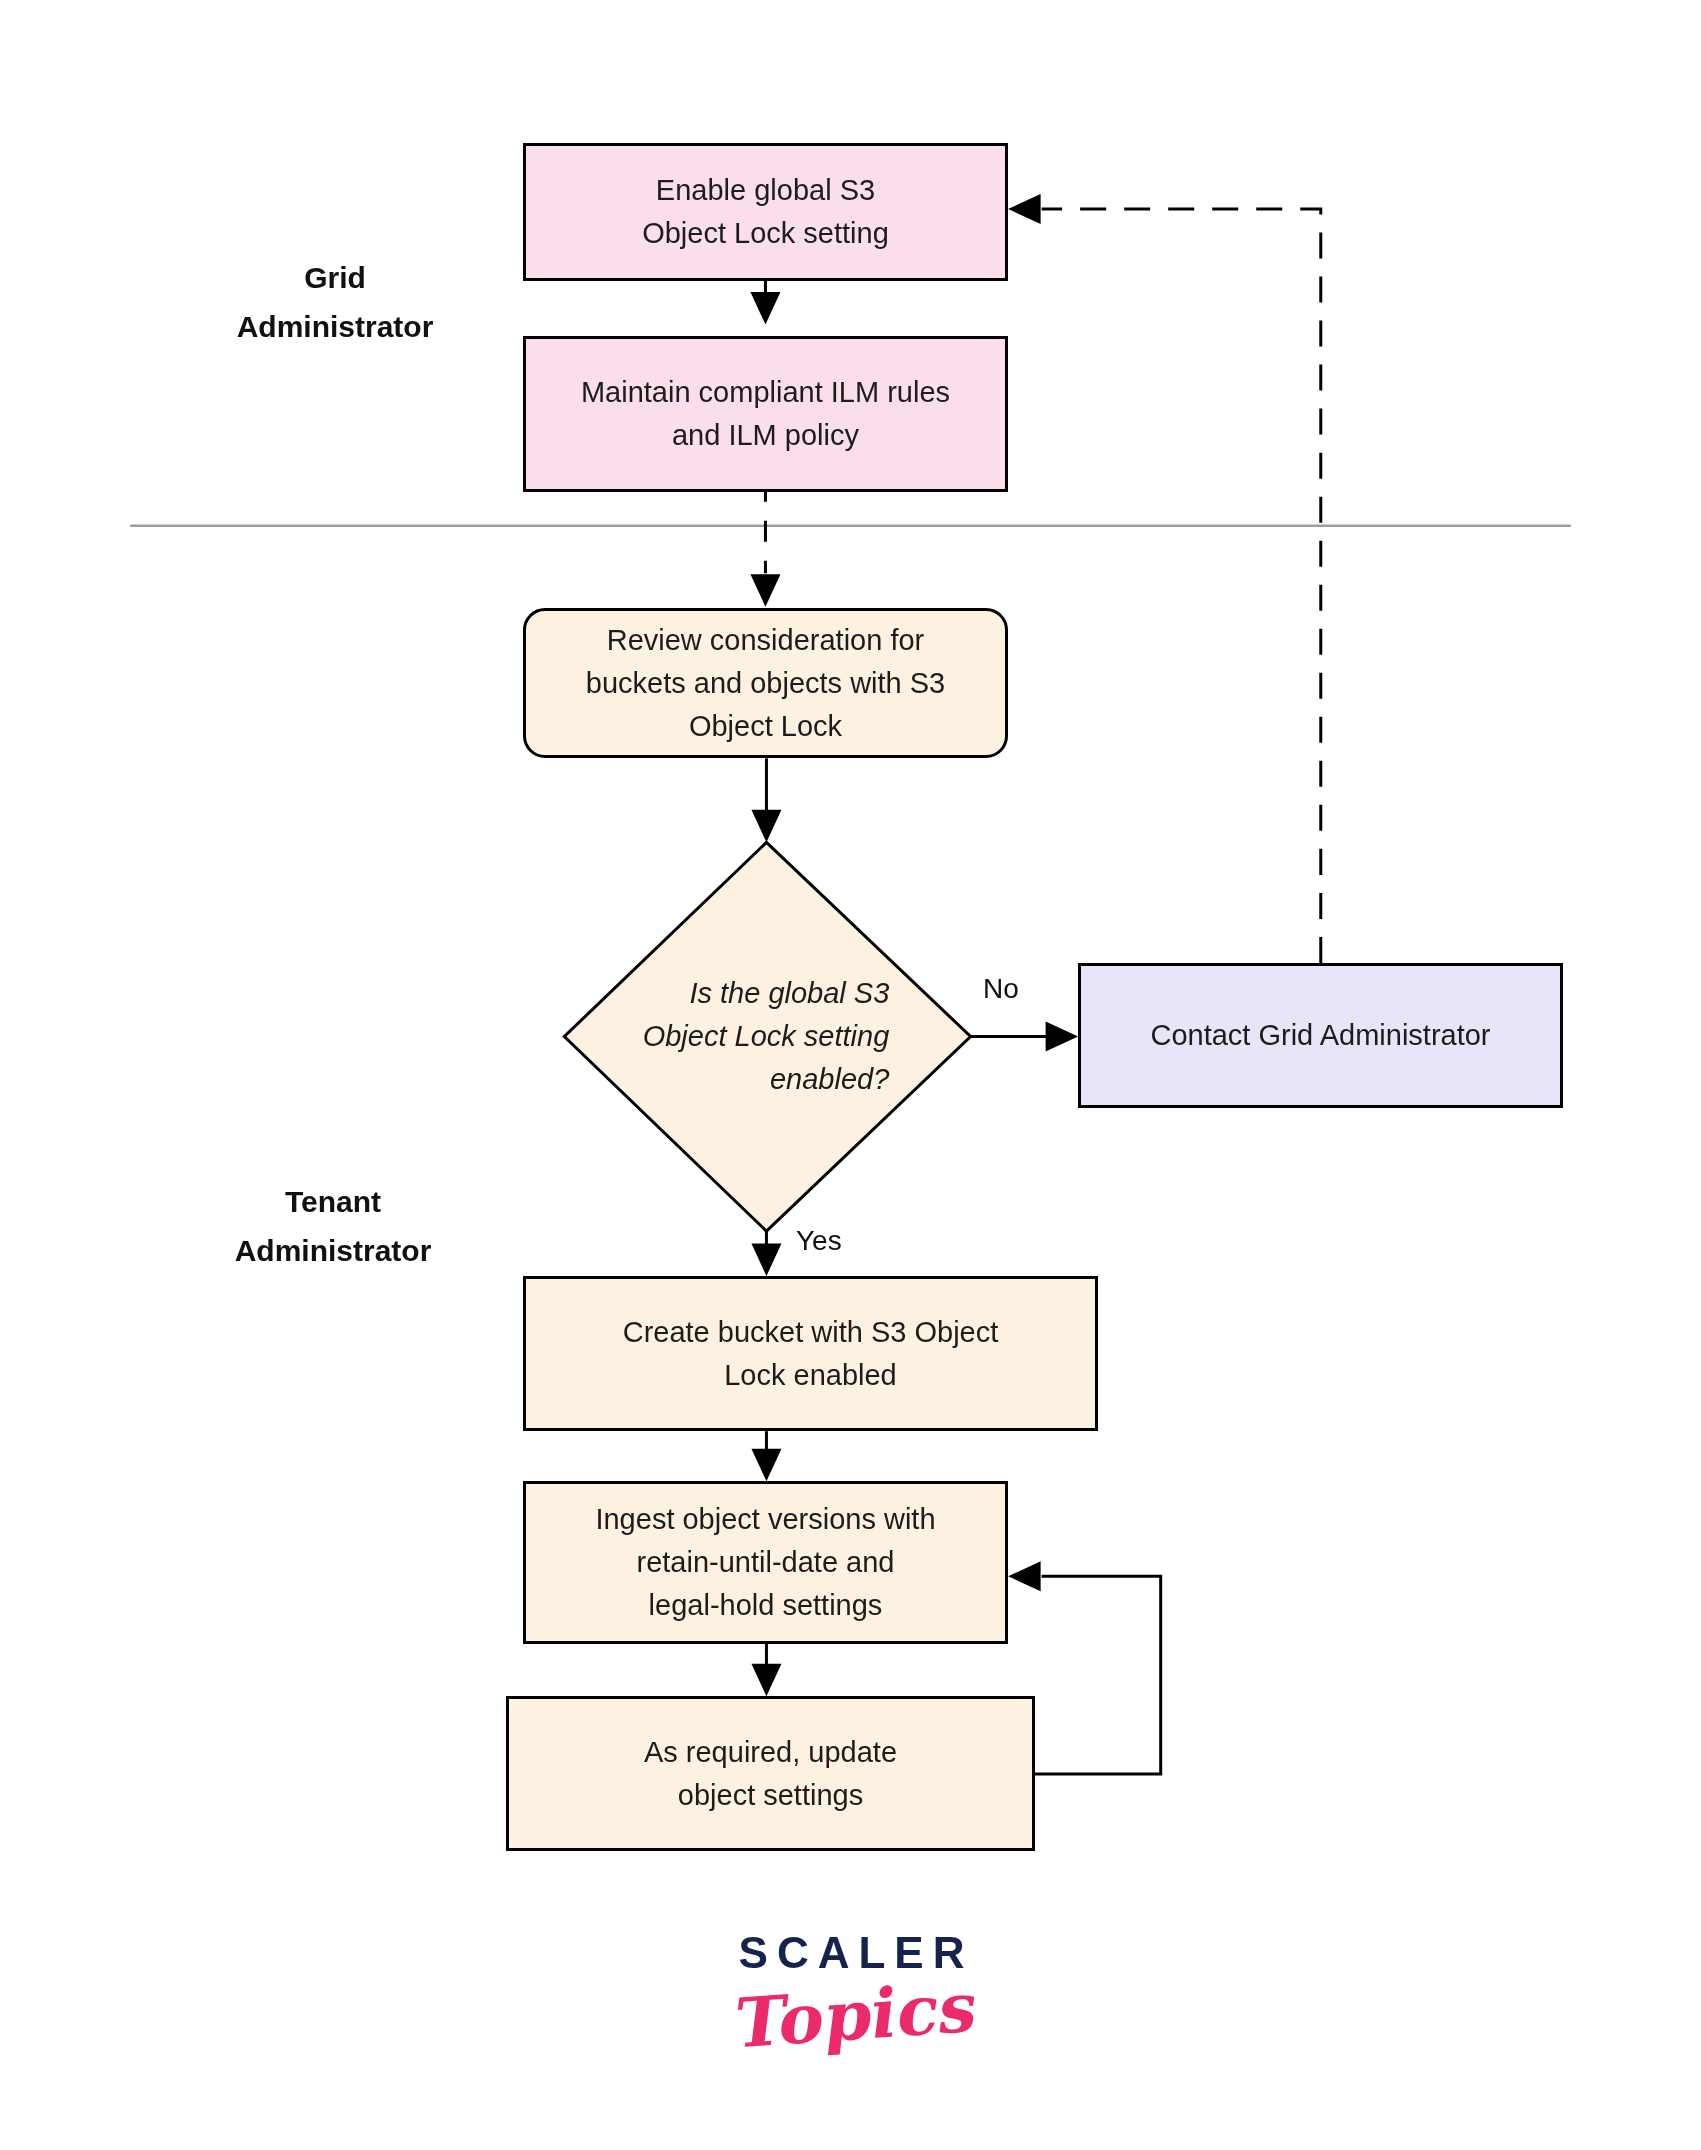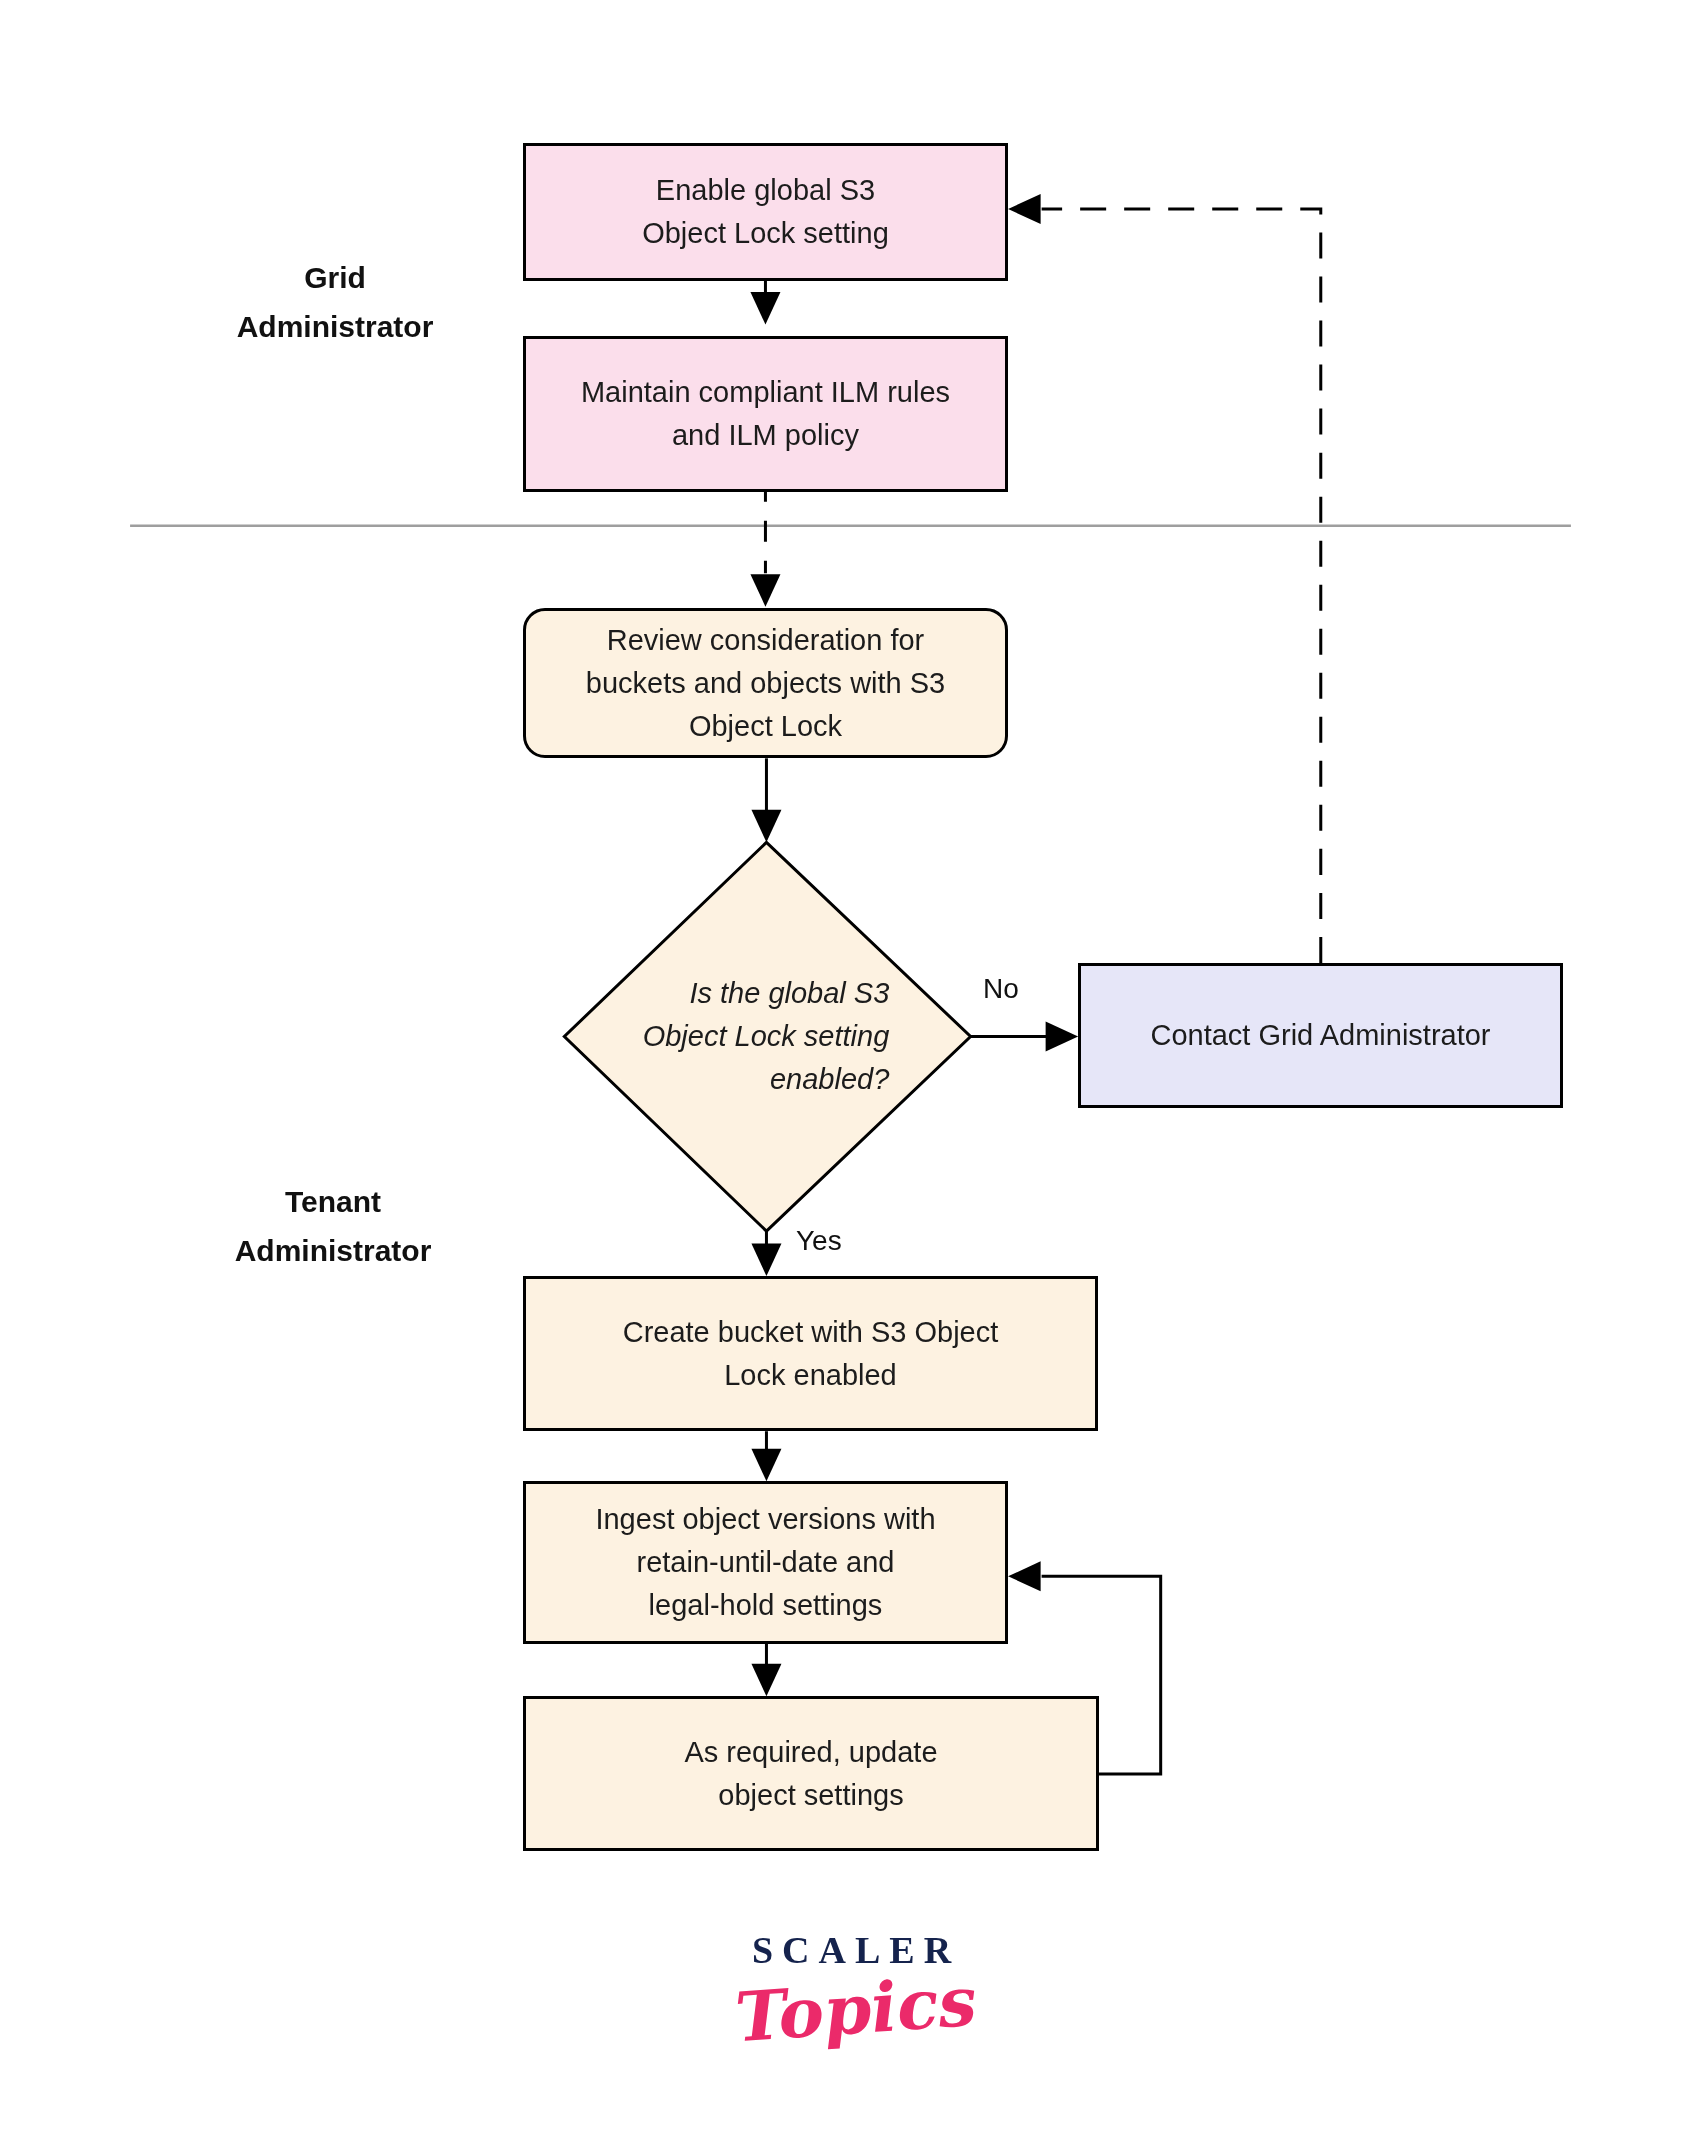--- a/index.html
+++ b/index.html
@@ -24,22 +24,22 @@
     font-size:29px; line-height:43px; color:#1c1c1c;font-style:italic;
   }
   .lane-label {
     position:absolute; font-weight:bold; font-size:30px; line-height:49px;
     text-align:center; white-space:pre-line; color:#111111; width:330px;
   }
   .edge-label { position:absolute; font-size:28px; color:#111111; }
 
   .logo { position:absolute; left:721px; top:1928px; width:270px; text-align:center; }
   .logo-brand {
-    font-size:38px; font-weight:bold; letter-spacing:9px;
-    color:#15234d; font-family:Liberation Serif, serif;
+    font-size:44px; font-weight:bold; letter-spacing:9px;
+    color:#15234d; font-family:Liberation Sans, sans-serif;
   }
   .logo-sub {
     margin-top:-3px; font-size:68px; font-style:italic; font-weight:bold;
     color:#eb2a6a; font-family:"DejaVu Serif","Liberation Serif",serif;
     transform:rotate(-4deg);
   }
 </style>
 </head>
 <body>
 
@@ -100,21 +100,21 @@
 
   <div class="node lavender" style="left:1078px; top:963px; width:485px; height:145px;">Contact Grid Administrator</div>
 
   <div class="node cream" style="left:523px; top:1276px; width:575px; height:155px;">Create bucket with S3 Object
 Lock enabled</div>
 
   <div class="node cream" style="left:523px; top:1481px; width:485px; height:163px;">Ingest object versions with
 retain-until-date and
 legal-hold settings</div>
 
-  <div class="node cream" style="left:523px; top:1696px; width:576px; height:155px;">As required, update
+  <div class="node cream" style="left:506px; top:1696px; width:529px; height:155px;">As required, update
 object settings</div>
 
   <div class="edge-label" style="left:983px; top:973px;">No</div>
   <div class="edge-label" style="left:796px; top:1225px;">Yes</div>
 
   <div class="logo">
     <div class="logo-brand">SCALER</div>
     <div class="logo-sub">Topics</div>
   </div>
 

